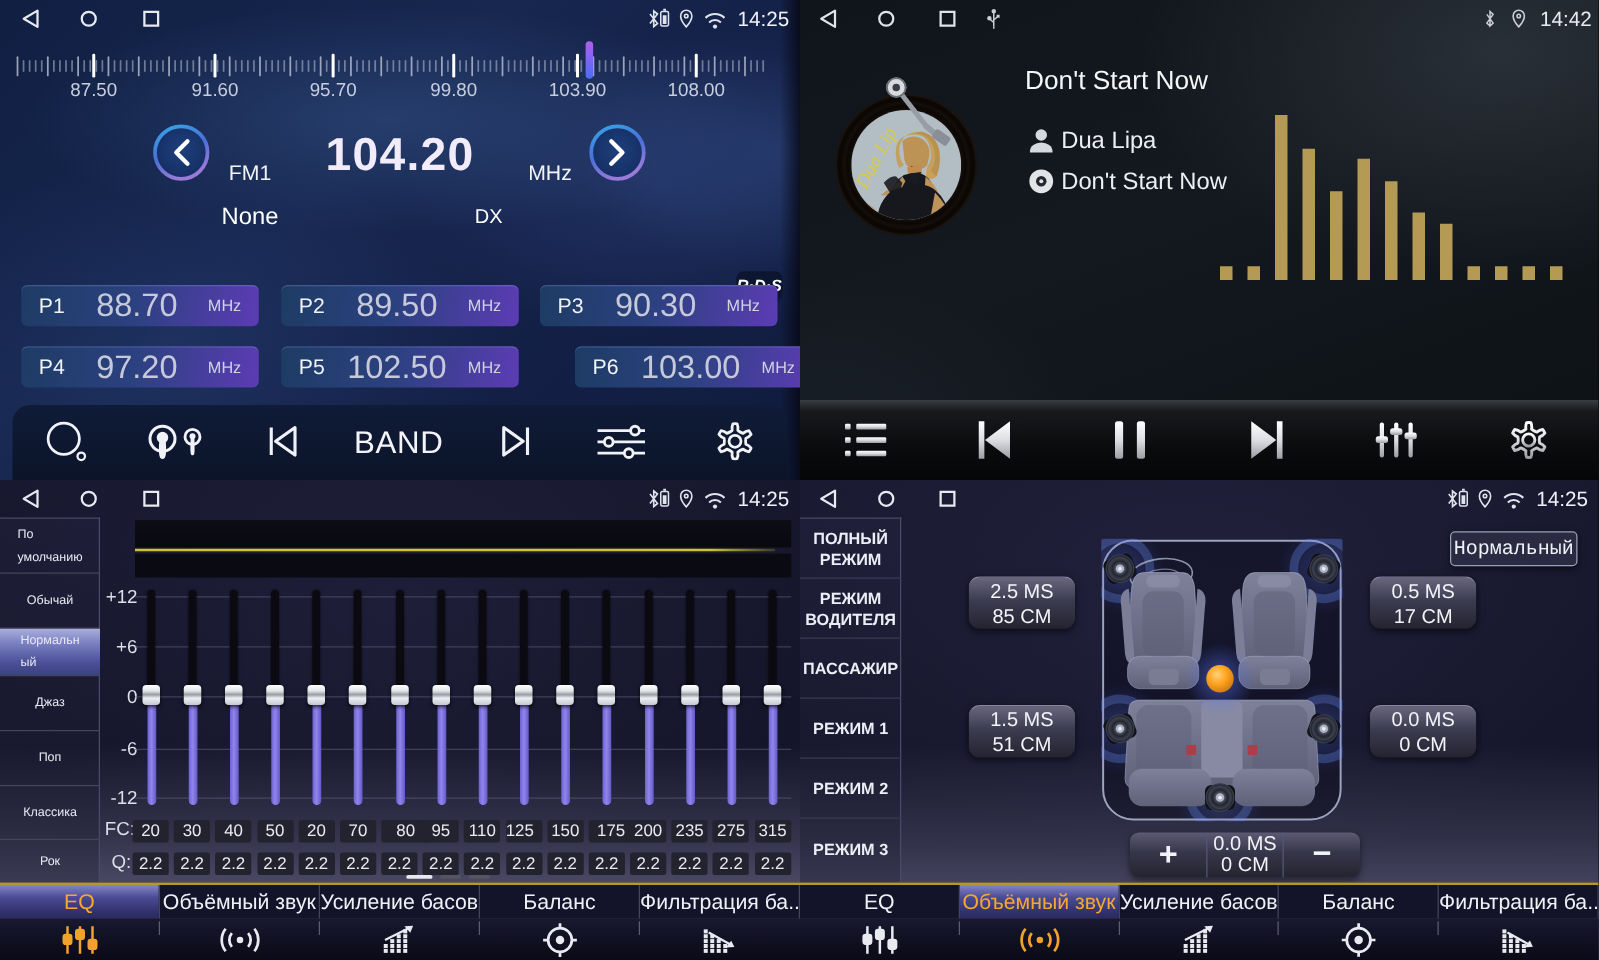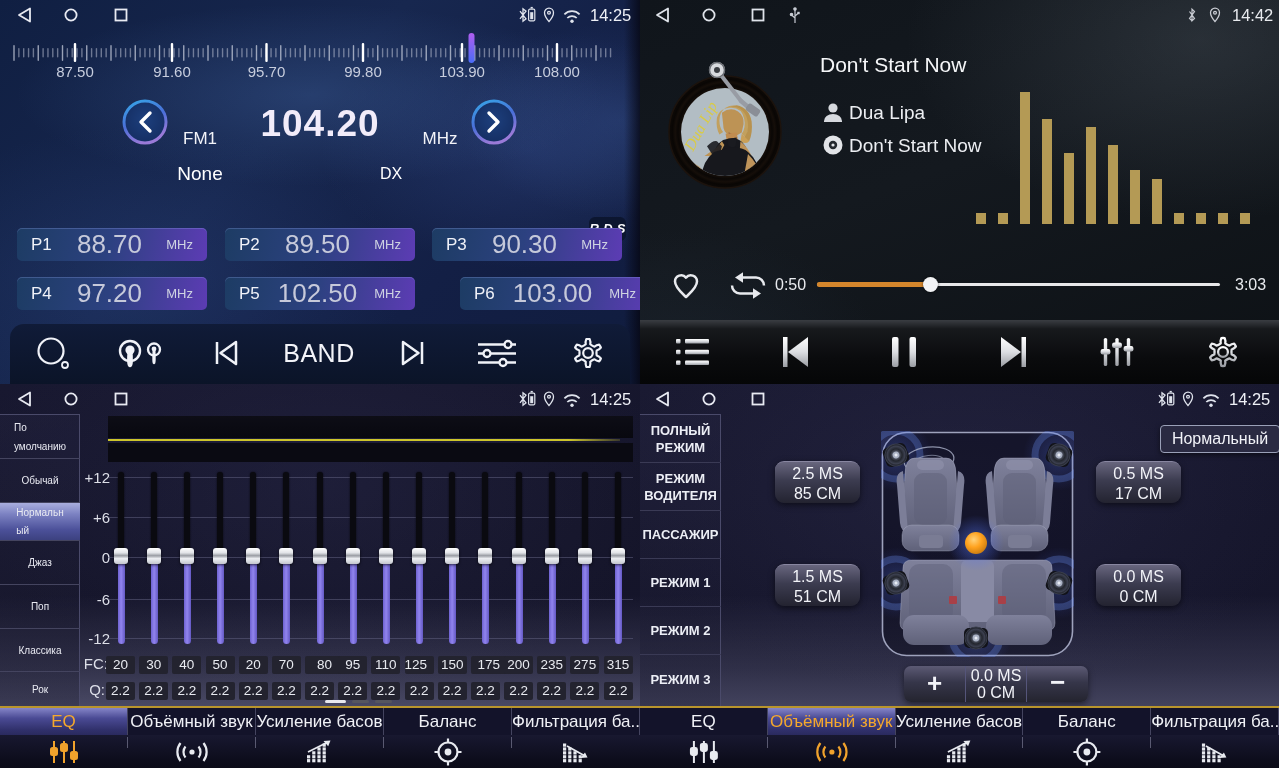--- a/index.html
+++ b/index.html
@@ -382,38 +382,20 @@
         <div class="abs" style="left:424px;top:153px;width:10px;height:71px;background:#b49a55;"></div>
         <div class="abs" style="left:446px;top:127px;width:10px;height:97px;background:#b49a55;"></div>
         <div class="abs" style="left:468px;top:145px;width:10px;height:79px;background:#b49a55;"></div>
         <div class="abs" style="left:490px;top:170px;width:10px;height:54px;background:#b49a55;"></div>
         <div class="abs" style="left:512px;top:179px;width:10px;height:45px;background:#b49a55;"></div>
         <div class="abs" style="left:534px;top:213px;width:10px;height:11px;background:#b49a55;"></div>
         <div class="abs" style="left:556px;top:213px;width:10px;height:11px;background:#b49a55;"></div>
         <div class="abs" style="left:578px;top:213px;width:10px;height:11px;background:#b49a55;"></div>
         <div class="abs" style="left:600px;top:213px;width:10px;height:11px;background:#b49a55;"></div>
       </div>
-  <div class="abs" id="tr-progress" style="left:0;top:260px;width:639px;height:50px;color:#e8eaee;">
-    <svg width="80" height="50" style="position:absolute;left:29px;top:0">
-      <path d="M17,37 C13,33 6,27.5 6,21.5 A6.2,6.2 0 0 1 17,17.6 A6.2,6.2 0 0 1 28,21.5 C28,27.5 21,33 17,37 Z" fill="none" stroke="#e8eaee" stroke-width="2.5" stroke-linejoin="round"></path>
-    </svg>
-    <svg width="64" height="50" style="position:absolute;left:80px;top:0">
-      <g fill="none" stroke="#e8eaee" stroke-width="2.5">
-        <path d="M44,25.5 A8,8 0 0 0 36,17.5 L22,17.5"></path>
-        <path d="M12,25.5 A8,8 0 0 0 20,33.5 L34,33.5"></path>
-      </g>
-      <polygon points="23,12.2 15,17.5 23,22.8" fill="#e8eaee" stroke="none"></polygon>
-      <polygon points="33,28.2 41,33.5 33,38.8" fill="#e8eaee" stroke="none"></polygon>
-    </svg>
-    <div class="abs" style="left:135px;top:16px;font-size:16px;">0:50</div>
-    <div class="abs" style="left:177px;top:23px;width:403px;height:3px;background:#e8e8ea;border-radius:2px;"></div>
-    <div class="abs" style="left:177px;top:22px;width:113px;height:5px;background:#d4862c;border-radius:2px;"></div>
-    <div class="abs" style="left:283px;top:17px;width:15px;height:15px;background:#f2f3f5;border-radius:50%;box-shadow:0 0 3px rgba(0,0,0,.6);"></div>
-    <div class="abs" style="left:595px;top:16px;font-size:16px;">3:03</div>
-  </div>
   <div class="abs" id="tr-toolbar" style="left:0;top:320px;width:639px;height:64px;background:linear-gradient(180deg,#3a3d42 0%,#17191c 14%,#0a0b0d 60%,#050607 100%);">
     <svg width="639" height="64" style="position:absolute;left:0;top:0">
       <defs>
         <linearGradient id="mi" x1="0" y1="0" x2="0" y2="1">
           <stop offset="0" stop-color="#ffffff"></stop>
               <stop offset="0.5" stop-color="#dcdee2"></stop>
               <stop offset="1" stop-color="#9a9da3"></stop>
         </linearGradient>
       </defs>
       <g fill="url(#mi)" stroke="none">
@@ -819,21 +801,21 @@
             <rect x="-12" y="-10" width="24" height="20" rx="5" fill="#121319"></rect>
             <circle r="11" fill="url(#spk)"></circle>
             <circle r="11" fill="none" stroke="#3a3e4c" stroke-width="1"></circle>
             <circle r="3.4" fill="#aab2c4"></circle>
             <circle r="1.5" fill="#e8ecf4"></circle>
           </g>
           <circle cx="95" cy="112" r="28" fill="url(#glow)" opacity="0.85"></circle>
           <circle cx="95" cy="112" r="11" fill="url(#ball)"></circle>
         </svg></div>
   <div class="abs" id="br-buttons" style="left:0;top:0;width:639px;height:384px;color:#f2f3f8;font-size:16px;">
-    <div class="abs" style="left:520px;top:41px;width:120px;height:28px;background:#2a2a42;border:1px solid #9aA0b8;border-radius:4px;text-align:center;line-height:26px;box-shadow:0 2px 5px rgba(0,0,0,.5);">Нормальный</div>
+    <div class="abs" style="left:520px;top:41px;width:102px;height:28px;background:#2a2a42;border:1px solid #9aA0b8;border-radius:4px;text-align:center;line-height:26px;box-shadow:0 2px 5px rgba(0,0,0,.5);font-family:Liberation Mono, monospace;">Нормальный</div>
     <div class="abs vbtn" style="left:135px;top:77px;">2.5 MS<br>85 CM</div>
     <div class="abs vbtn" style="left:456px;top:77px;">0.5 MS<br>17 CM</div>
     <div class="abs vbtn" style="left:135px;top:180px;">1.5 MS<br>51 CM</div>
     <div class="abs vbtn" style="left:456px;top:180px;">0.0 MS<br>0 CM</div>
     <div class="abs" style="left:264px;top:282px;width:184px;height:36px;background:linear-gradient(180deg,#5c5a74 0%,#36364a 45%,#24242f 100%);border-radius:7px;box-shadow:0 2px 6px rgba(0,0,0,.5);">
       <div class="abs" style="left:0;top:0;width:62px;height:36px;border-right:1px solid #55557a;text-align:center;font-size:26px;line-height:34px;font-weight:bold;">+</div>
       <div class="abs" style="left:62px;top:0;width:60px;height:36px;text-align:center;line-height:17px;padding-top:1px;">0.0 MS<br>0 CM</div>
       <div class="abs" style="left:122px;top:0;width:62px;height:36px;border-left:1px solid #55557a;text-align:center;font-size:26px;line-height:32px;font-weight:bold;">−</div>
     </div>
   </div>

